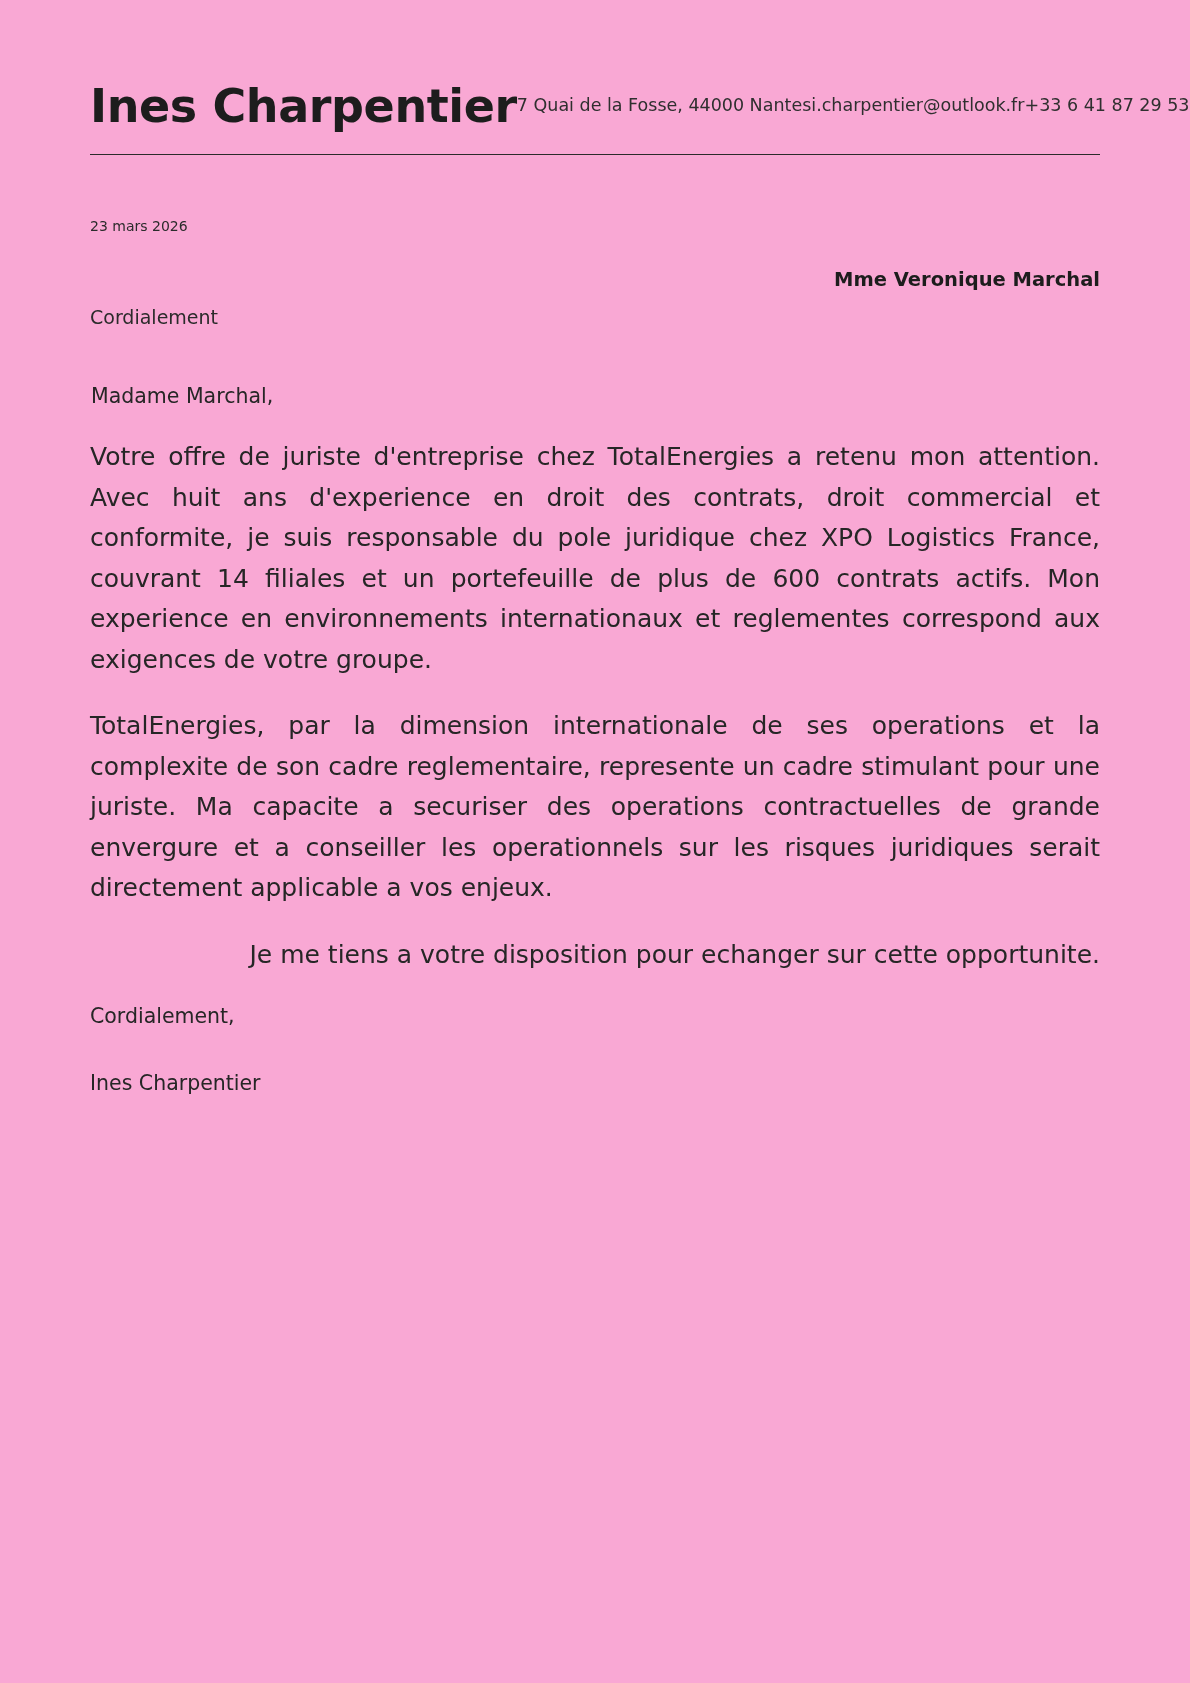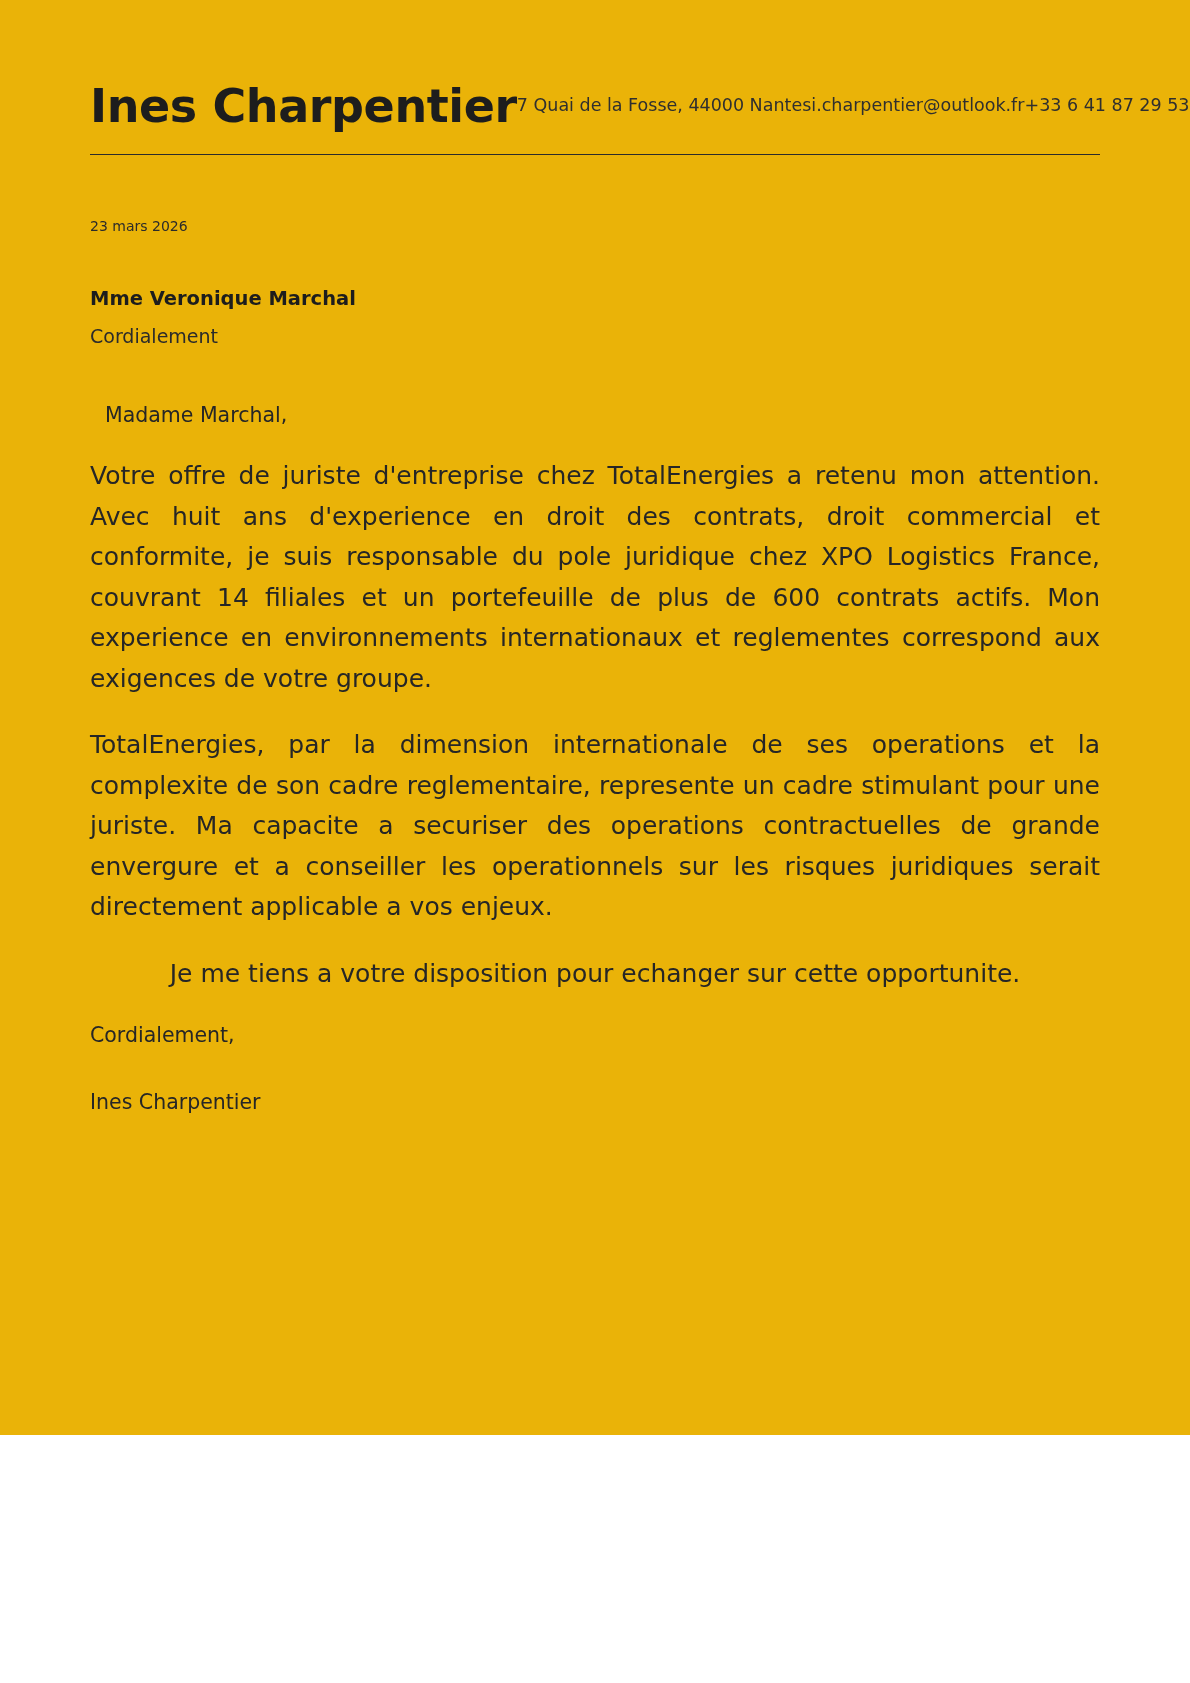--- a/index.html
+++ b/index.html
@@ -10,24 +10,24 @@
   }
   body {
     width: 1190px;
     height: 1683px;
     font-family: "DejaVu Sans", "Liberation Sans", sans-serif;
     color: #262626;
     -webkit-font-smoothing: antialiased;
   }
   .page {
     width: 1190px;
-    height: 1435px;
+    height: 1683px;
     box-sizing: border-box;
     padding: 72px 90px 0 90px;
-    background: #eab308;
+    background: #f9a8d4;
     position: relative;
   }
 
   
   .letter-header {
     display: flex;
     align-items: flex-start;
     justify-content: space-between;
     padding-top: 10px;
   }
@@ -79,51 +79,52 @@
   }
   .letter-date {
     font-size: 14px;
     color: #2b2b2b;
     line-height: 1.35;
   }
   .recipient-name {
     font-size: 19.5px;
     font-weight: 700;
     color: #1d1d1d;
-    margin-top: 50px;
+    margin-top: 31px;
     line-height: 1.35;
+    text-align: right;
   }
   .recipient-company {
     font-size: 19px;
     font-weight: 400;
     color: #2b2b2b;
     margin-top: 12px;
     line-height: 1.35;
   }
 
   
   .letter-body {
     margin-top: 50px;
   }
   .salutation {
     font-size: 20.5px;
     line-height: 1.5;
     color: #262626;
-    margin: 0 0 26px 15px;
+    margin: 0 0 26px 1px;
   }
   .body-paragraph {
     font-size: 25px;
     line-height: 1.62;
     color: #262626;
     margin: 0 0 26px 0;
     text-align: justify;
     text-justify: inter-word;
   }
   .body-paragraph.ragged {
-    text-align: center;
+    text-align: right;
   }
   .closing-line {
     font-size: 20.5px;
     line-height: 1.5;
     color: #262626;
     margin: 0 0 36px 0;
   }
   .signature-name {
     font-size: 20.5px;
     line-height: 1.5;

